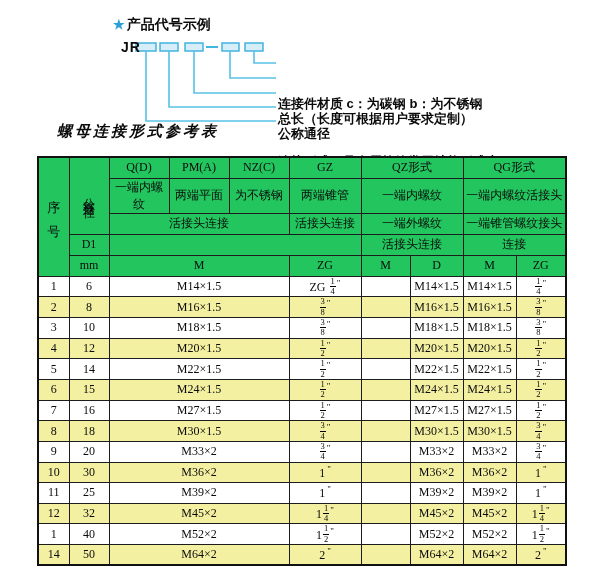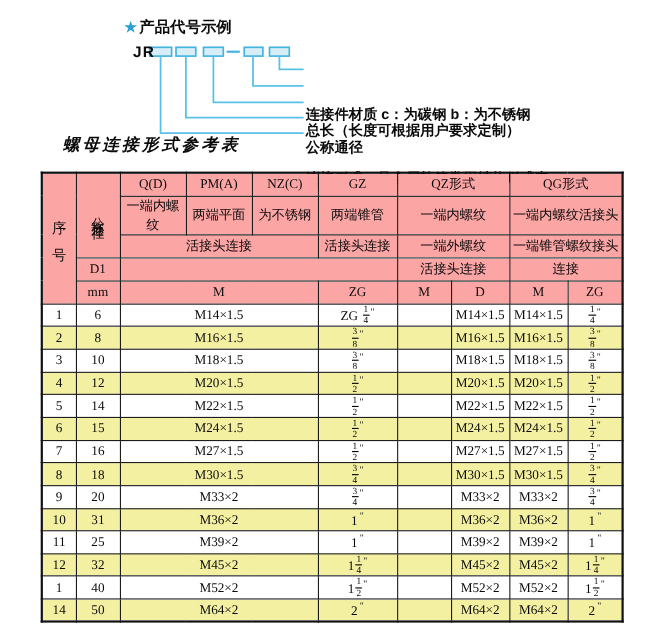--- a/index.html
+++ b/index.html
@@ -31,21 +31,21 @@
     width:528px; border-collapse:collapse; table-layout:fixed;
     font-family:"Liberation Serif", serif;
     font-size:12px;
   }
   table.ref th, table.ref td {
     border:1px solid #1c1c1c;
     text-align:center; vertical-align:middle;
     padding:0; overflow:hidden;
   }
   table.ref { border:2px solid #111; }
-  thead th { background:#fca5a5; font-weight:normal; height:21px; }
+  thead th { background:#22c55e; font-weight:normal; height:21px; }
   tbody td { background:#ffffff; height:20.5px; }
   tbody tr.alt td { background:#f4f0a1; }
   .vtext {
     writing-mode:vertical-lr; text-orientation:upright;
     display:inline-block; line-height:1;
   }
   .v-seq { letter-spacing:26px; font-size:13px; }
   .v-dn  { letter-spacing:3px; font-size:12px; }
   
   .fr { display:inline-block; vertical-align:-0.38em; text-align:center; font-size:8.5px; line-height:1.1; }
@@ -228,21 +228,21 @@
         <td>20</td>
         <td colspan="3">M33×2</td>
         <td><span class="fr"><span class="n">3</span><span class="d">4</span></span><span class="q">"</span></td>
         <td></td>
         <td>M33×2</td>
         <td>M33×2</td>
         <td><span class="fr"><span class="n">3</span><span class="d">4</span></span><span class="q">"</span></td>
       </tr>
       <tr class="alt">
         <td>10</td>
-        <td>31</td>
+        <td>30</td>
         <td colspan="3">M36×2</td>
         <td><span class="wh">1</span><span class="q">"</span></td>
         <td></td>
         <td>M36×2</td>
         <td>M36×2</td>
         <td><span class="wh">1</span><span class="q">"</span></td>
       </tr>
       <tr>
         <td>11</td>
         <td>25</td>

